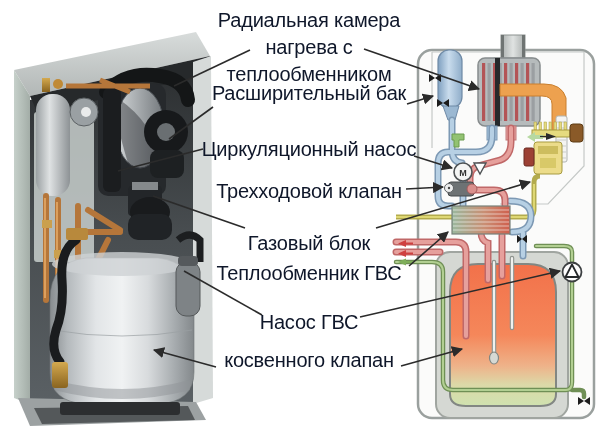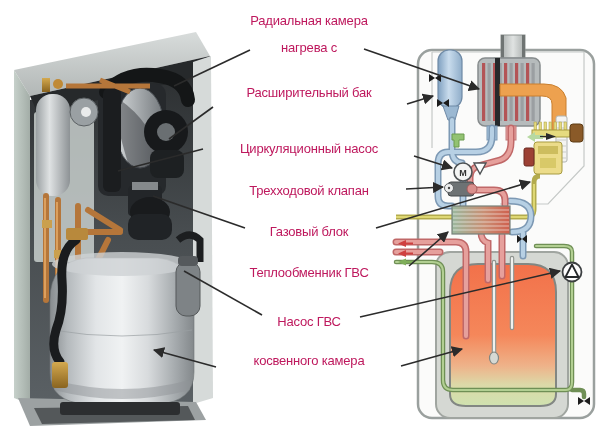--- a/index.html
+++ b/index.html
@@ -1,20 +1,20 @@
 <!DOCTYPE html>
 <html><head>
 <meta charset="utf-8">
 <style>
   html,body{margin:0;padding:0;background:#fff;}
   .stage{position:relative;width:600px;height:441px;background:#fff;overflow:hidden;
          font-family:"Liberation Sans",sans-serif;}
   .stage svg{position:absolute;left:0;top:0;}
   .label{position:absolute;left:193px;width:232px;text-align:center;
-         font-size:13px;line-height:26px;color:#be185d;letter-spacing:-0.2px;}
+         font-size:20px;line-height:26px;color:#0f172a;letter-spacing:-0.2px;}
   .label span{display:block;}
   .label.multi{line-height:27px;}
 </style>
 </head>
 <body>
 
 <div class="stage">
 <svg width="600" height="441" viewBox="0 0 600 441">
  <defs>
   <linearGradient id="slabG" x1="0" y1="0" x2="0" y2="1">
@@ -311,23 +311,24 @@
   <line x1="262" y1="315" x2="184" y2="271"></line>
   <line x1="360" y1="317" x2="560" y2="271" marker-end="url(#arr)"></line>
   <line x1="216" y1="367" x2="154" y2="350" marker-end="url(#arr)"></line>
   <line x1="401" y1="366" x2="462" y2="349" marker-end="url(#arr)"></line>
  </g>
 </svg>
 
  <div class="label multi" style="top:7px">
    <span>Радиальная камера</span>
    <span>нагрева с</span>
+   <span>теплообменником</span>
  </div>
  <div class="label" style="top:80px">Расширительный бак</div>
  <div class="label" style="top:178px">Трехходовой клапан</div>
  <div class="label" style="top:136px">Циркуляционный насос</div>
- <div class="label" style="top:219px">Газовый блок</div>
+ <div class="label" style="top:230px">Газовый блок</div>
  <div class="label" style="top:260px">Теплообменник ГВС</div>
  <div class="label" style="top:309px">Насос ГВС</div>
  <div class="label multi" style="top:347px">
-   <span>косвенного камера</span>
+   <span>косвенного клапан</span>
  </div>
 </div>
 
 </body></html>

